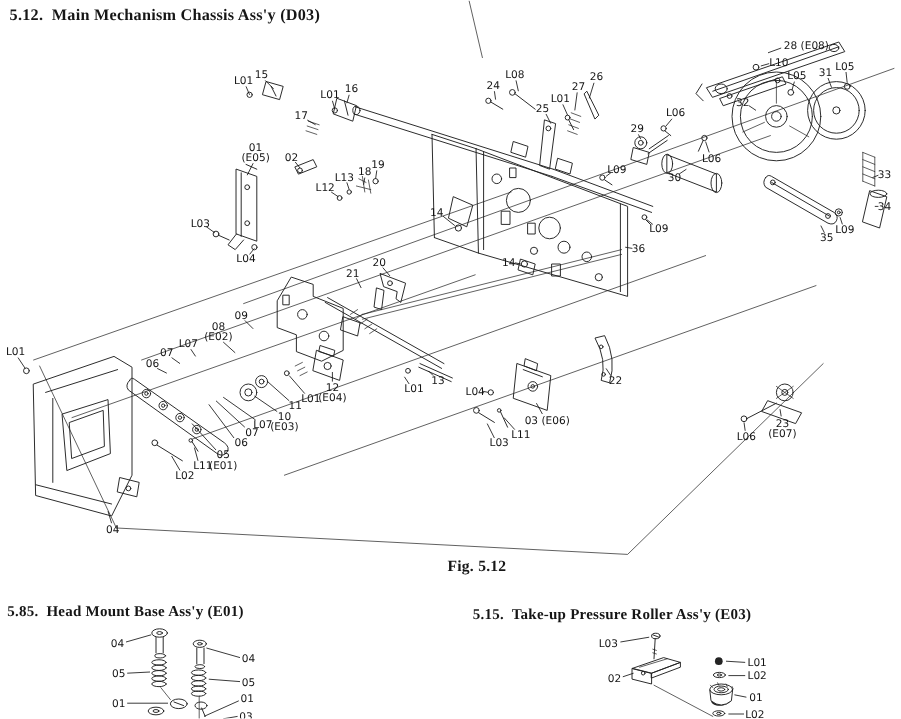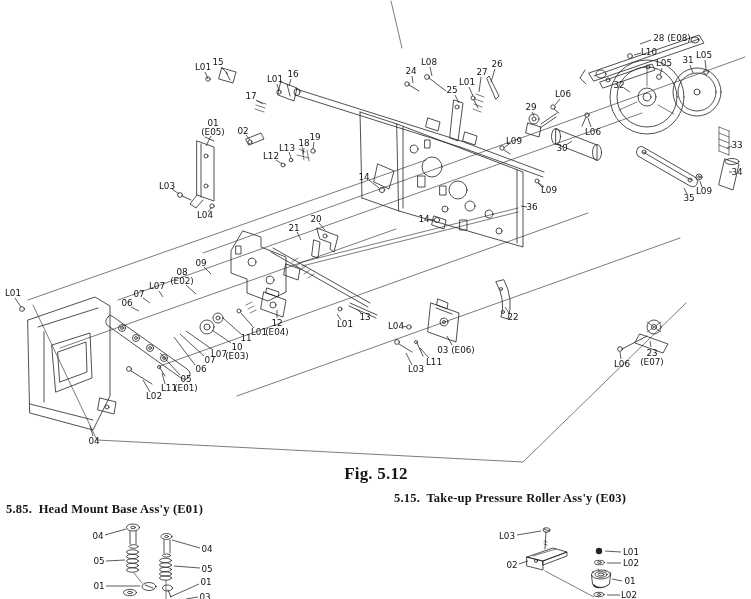--- a/index.html
+++ b/index.html
@@ -1,35 +1,36 @@
 <!DOCTYPE html>
 <html><head>
 <meta charset="utf-8">
 <style>
   html,body{margin:0;padding:0;background:#fff;}
   #page{position:relative;width:751px;height:599px;background:#ffffff;overflow:hidden;
         font-family:"Liberation Serif",serif;color:#161616;}
   .heading{position:absolute;font-weight:bold;white-space:pre;letter-spacing:.2px;}
   #h512{left:8px;top:5px;font-size:13.5px;}
-  #figcap{left:330px;top:464px;width:92px;text-align:center;font-size:17px;}
+  #figcap{left:330px;top:464px;width:92px;text-align:right;font-size:13px;}
   #h513{left:6px;top:502px;font-size:12.5px;}
-  #h515{left:394px;top:491px;font-size:12.5px;}
+  #h515{left:394px;top:505px;font-size:12.5px;}
   svg{position:absolute;left:0;top:0;}
   .geo path,.geo line,.geo circle,.geo ellipse,.geo rect{
     stroke:#232323;fill:none;stroke-width:.8;stroke-linecap:round;stroke-linejoin:round;}
   .geo .thin{stroke-width:.6;}
   .geo .fill{fill:#232323;stroke:none;}
   .plbl{font-family:"DejaVu Sans",sans-serif;font-size:8.8px;fill:#141414;}
   .lead{stroke:#141414;stroke-width:.7;fill:none;}
 </style>
 </head>
 <body>
 
 <div id="page">
 
+  <div class="heading" id="h512">5.12.  Main Mechanism Chassis Ass'y (D03)</div>
   <div class="heading" id="figcap">Fig. 5.12</div>
   <div class="heading" id="h513">5.85.  Head Mount Base Ass'y (E01)</div>
   <div class="heading" id="h515">5.15.  Take-up Pressure Roller Ass'y (E03)</div>
 
   <svg width="751" height="599" viewBox="0 0 751 599">
 
     <g id="geo-main" class="geo">
 
       <path class="thin" d="M203 253 L745 57"></path>
       <path class="thin" d="M118 300 L642 113"></path>

